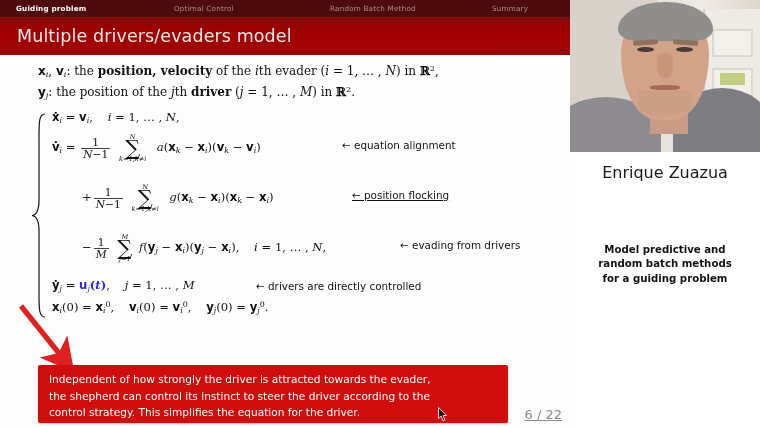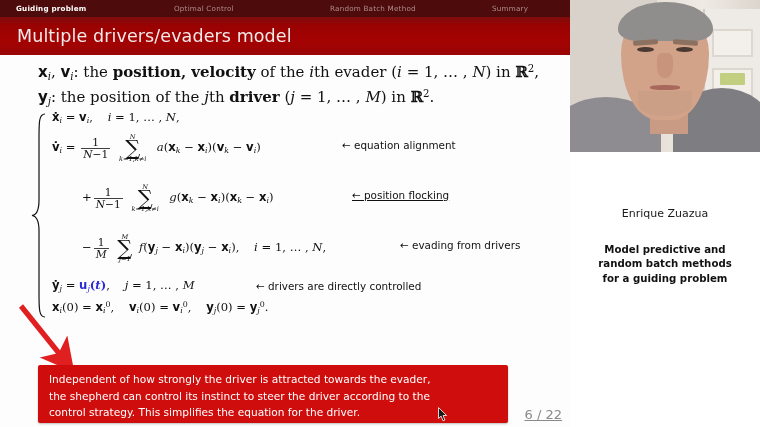--- a/index.html
+++ b/index.html
@@ -80,21 +80,21 @@
     white-space: nowrap;
     line-height: 1.25;
   }
   .vec { font-weight: bold; font-family: "DejaVu Sans", sans-serif; }
   sub { font-size: .68em; vertical-align: -0.25em; font-style: italic; font-weight: normal;}
   sup { font-size: .68em; vertical-align: .45em; font-weight: normal;}
   .bb { font-family: "DejaVu Serif", serif; font-weight: bold; }
 
   
   #intro { position: absolute; left: 38px; top: 8px; }
-  #intro .mathline { font-size: 15px; margin-bottom: 5px; }
+  #intro .mathline { font-size: 12px; margin-bottom: 5px; }
 
   
   #system {
     position: absolute;
     left: 30px; top: 55px;
     width: 520px; height: 215px;
   }
   #brace {
     position: absolute;
     left: 0px; top: 2px;
@@ -231,24 +231,23 @@
              background:#a8695c; border-radius:45%; }
   .wc-chin { position:absolute; left:36%; top:60%; width:28%; height:16%;
              background:#cb9e86; border-radius:0 0 50% 50%; }
 
   #webcam-name {
     position: absolute;
     left: 0; top: 152px;
     width: 190px;
     text-align: center;
     font-family: "DejaVu Sans", sans-serif;
-    font-size: 11px;
+    font-size: 16px;
     color: #1a1a1a;
     padding-top: 11px;
-    margin-top: 44px;
   }
   #talk-title {
     position: absolute;
     left: 0; top: 243px;
     width: 190px;
     text-align: center;
     font-family: "DejaVu Sans", sans-serif;
     font-size: 10.2px;
     font-weight: bold;
     color: #111;

